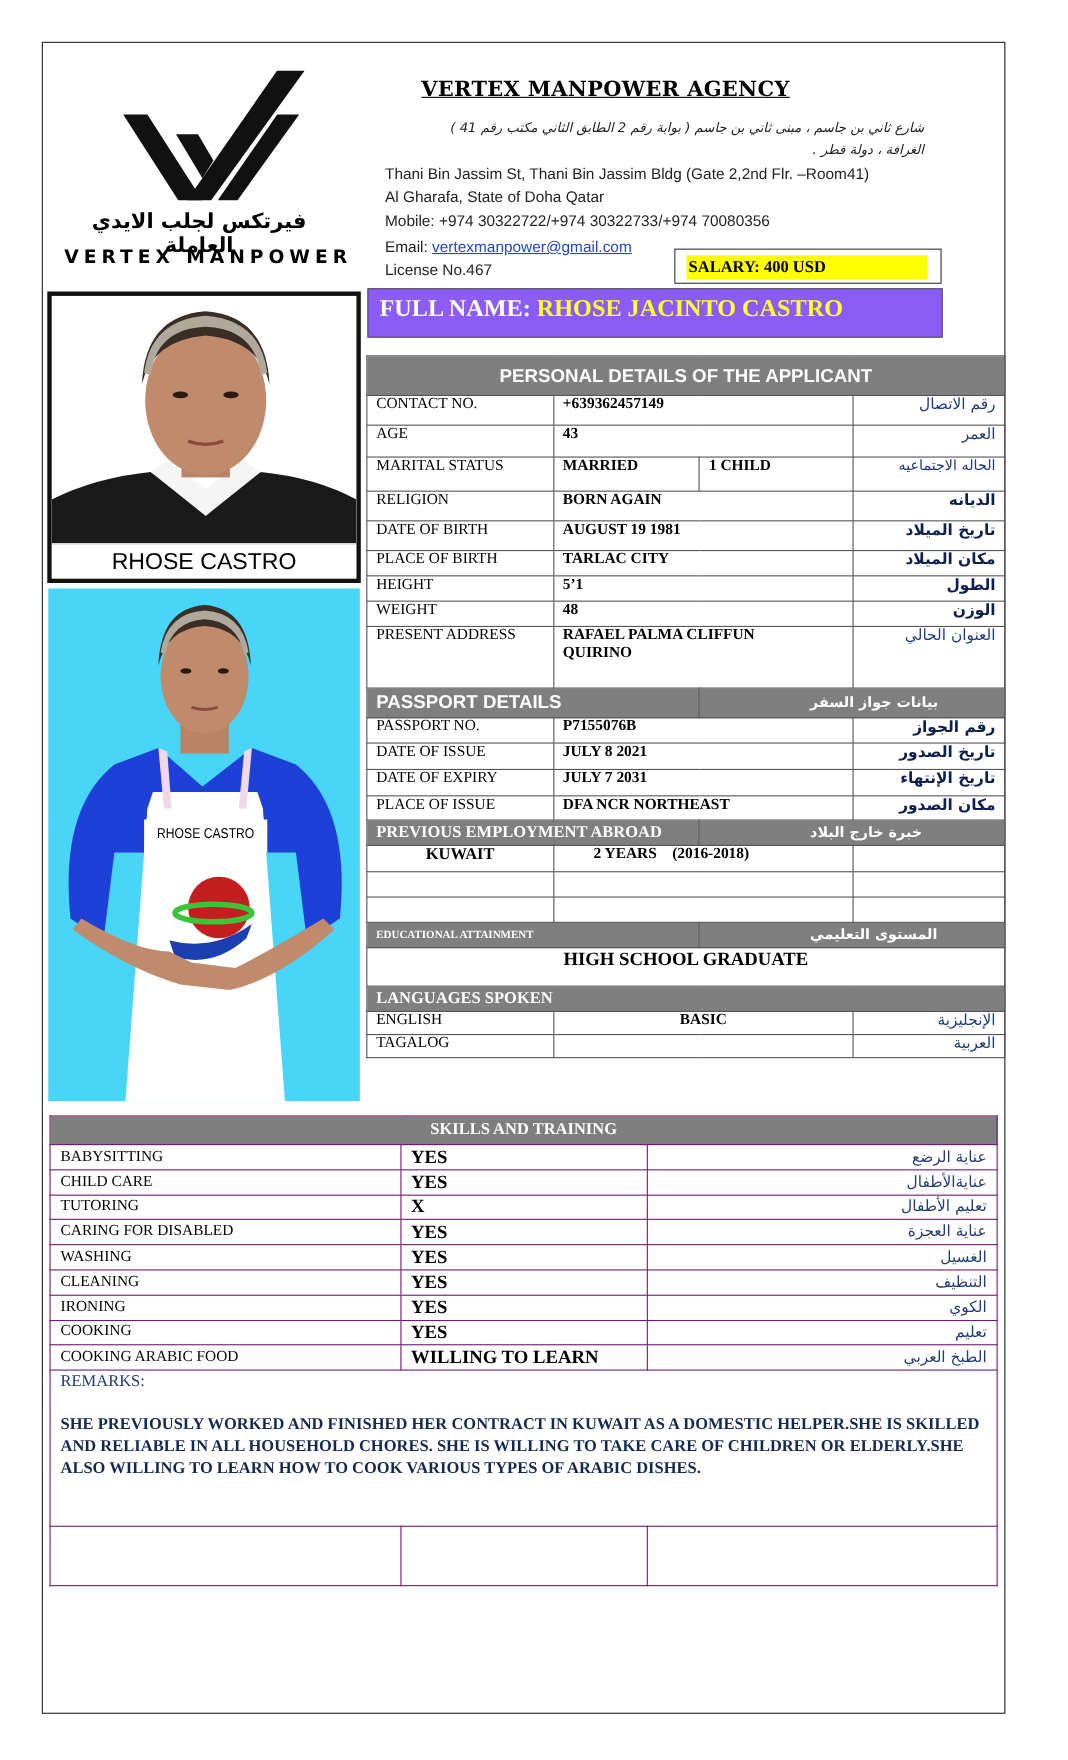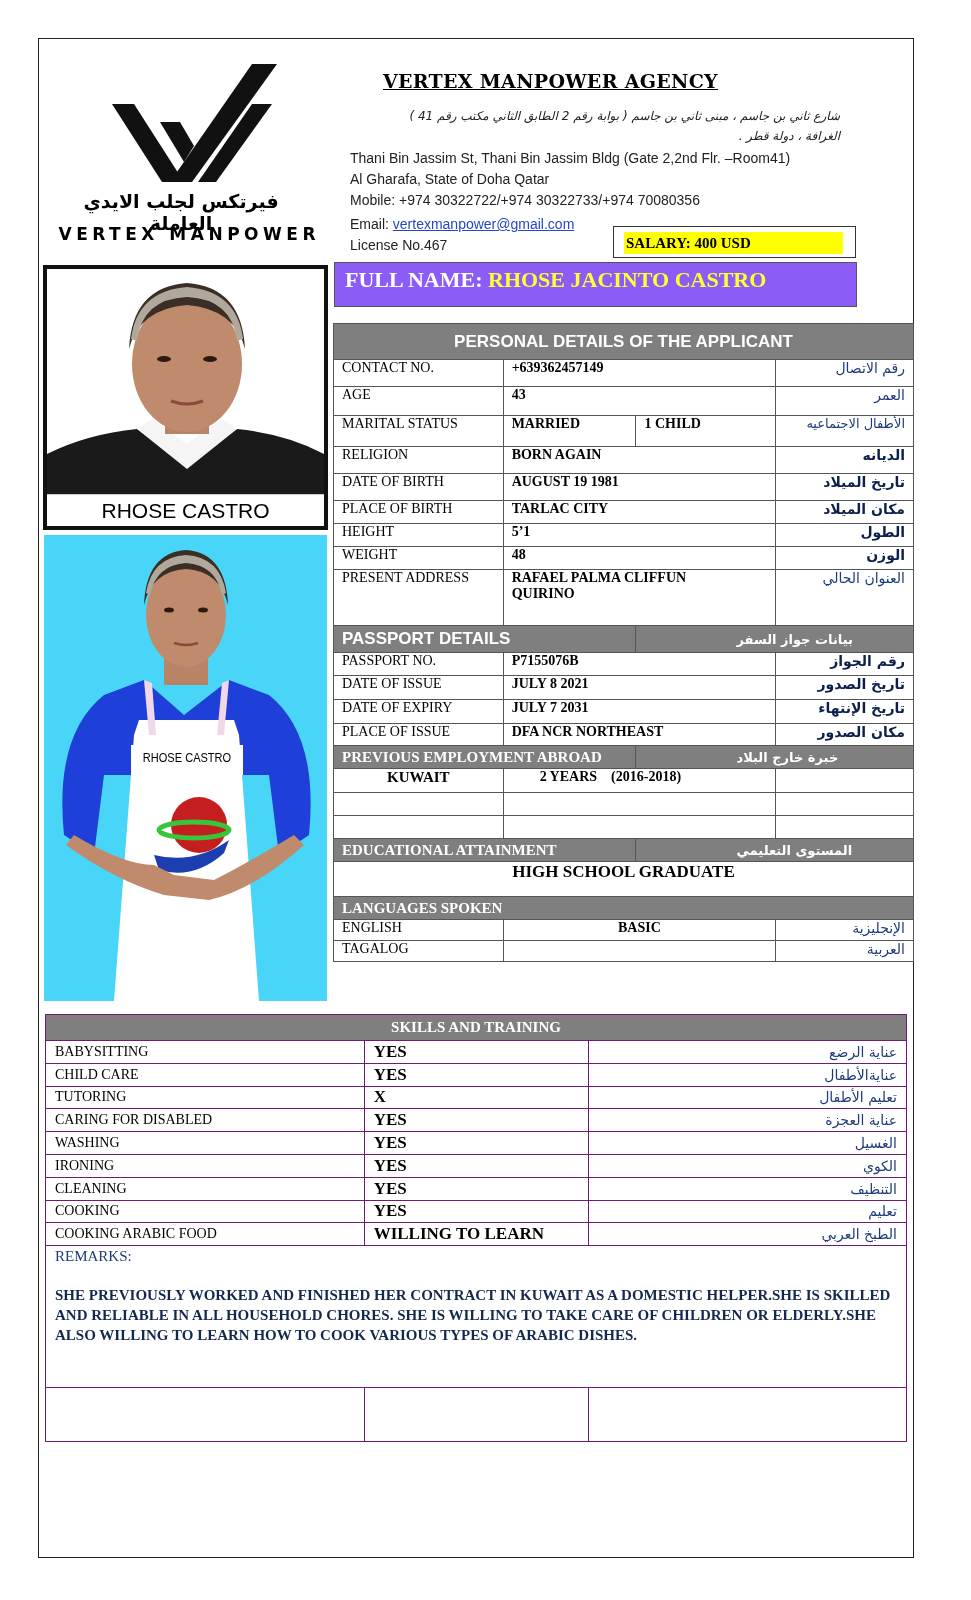--- a/index.html
+++ b/index.html
@@ -149,21 +149,21 @@
   </tr>
   <tr style="height:29px;">
     <td class="lbl">AGE</td>
     <td class="val" colspan="2">43</td>
     <td class="ar">العمر</td>
   </tr>
   <tr style="height:31px;">
     <td class="lbl">MARITAL STATUS</td>
     <td class="val">MARRIED</td>
     <td class="val">1 CHILD</td>
-    <td class="ar" style="font-size:13px;">الأطفال الاجتماعيه</td>
+    <td class="ar" style="font-size:13px;">الحاله الاجتماعيه</td>
   </tr>
   <tr style="height:27px;">
     <td class="lbl">RELIGION</td>
     <td class="val" colspan="2">BORN AGAIN</td>
     <td class="ar b">الديانه</td>
   </tr>
   <tr style="height:27px;">
     <td class="lbl">DATE OF BIRTH</td>
     <td class="val" colspan="2">AUGUST 19 1981</td>
     <td class="ar b">تاريخ الميلاد</td>
@@ -231,21 +231,21 @@
     <td colspan="2"></td>
     <td></td>
   </tr>
   <tr style="height:23px;">
     <td></td>
     <td colspan="2"></td>
     <td></td>
   </tr>
 
   <tr class="hdr" style="height:23px;">
-    <td colspan="2" style="font-size:15px;vertical-align:middle;">EDUCATIONAL ATTAINMENT</td>
+    <td colspan="2" style="font-size:10px;vertical-align:middle;">EDUCATIONAL ATTAINMENT</td>
     <td colspan="2" class="ar" style="color:#fff;font-size:13px;text-align:left;padding-left:100px;vertical-align:middle;">المستوى التعليمي</td>
   </tr>
   <tr style="height:35px;">
     <td colspan="4" class="val center" style="font-size:17px;">HIGH SCHOOL GRADUATE</td>
   </tr>
 
   <tr class="hdr" style="height:23px;">
     <td colspan="4" style="font-size:15px;vertical-align:middle;">LANGUAGES SPOKEN</td>
   </tr>
   <tr style="height:21px;">
@@ -290,28 +290,28 @@
     <td class="lbl">CARING FOR DISABLED</td>
     <td class="val">YES</td>
     <td class="ar">عناية العجزة</td>
   </tr>
   <tr>
     <td class="lbl">WASHING</td>
     <td class="val">YES</td>
     <td class="ar">الغسيل</td>
   </tr>
   <tr>
+    <td class="lbl">CLEANING</td>
+    <td class="val">YES</td>
+    <td class="ar">التنظيف</td>
+  </tr>
+  <tr>
     <td class="lbl">IRONING</td>
     <td class="val">YES</td>
     <td class="ar">الكوي</td>
-  </tr>
-  <tr>
-    <td class="lbl">CLEANING</td>
-    <td class="val">YES</td>
-    <td class="ar">التنظيف</td>
   </tr>
   <tr>
     <td class="lbl">COOKING</td>
     <td class="val">YES</td>
     <td class="ar">تعليم</td>
   </tr>
   <tr>
     <td class="lbl">COOKING ARABIC FOOD</td>
     <td class="val">WILLING TO LEARN</td>
     <td class="ar">الطبخ العربي</td>

